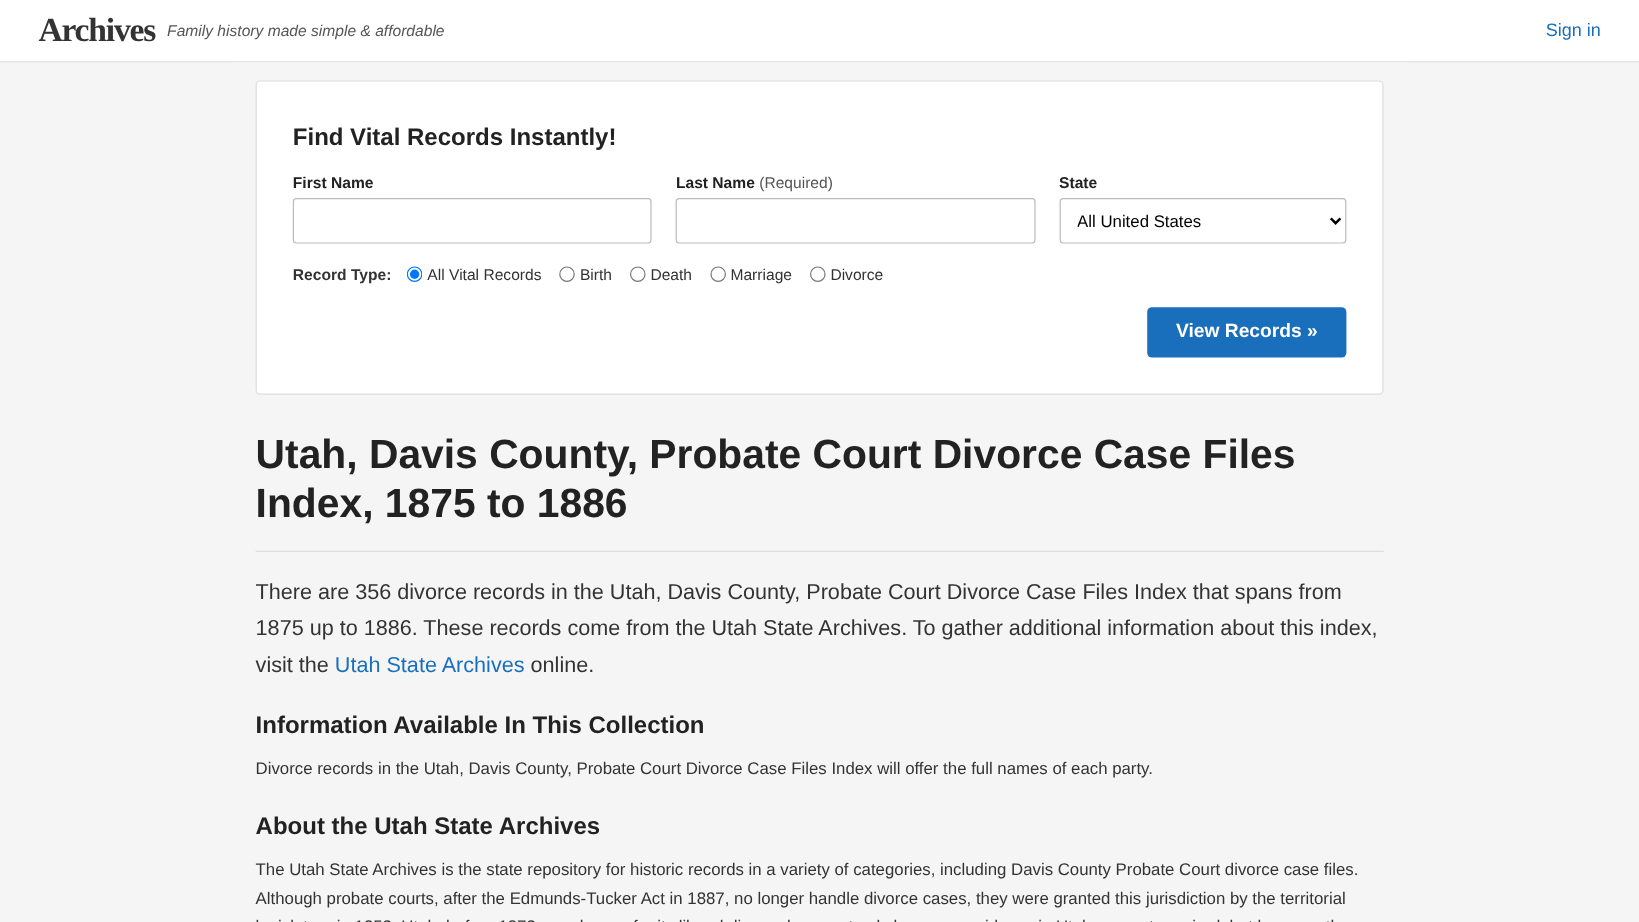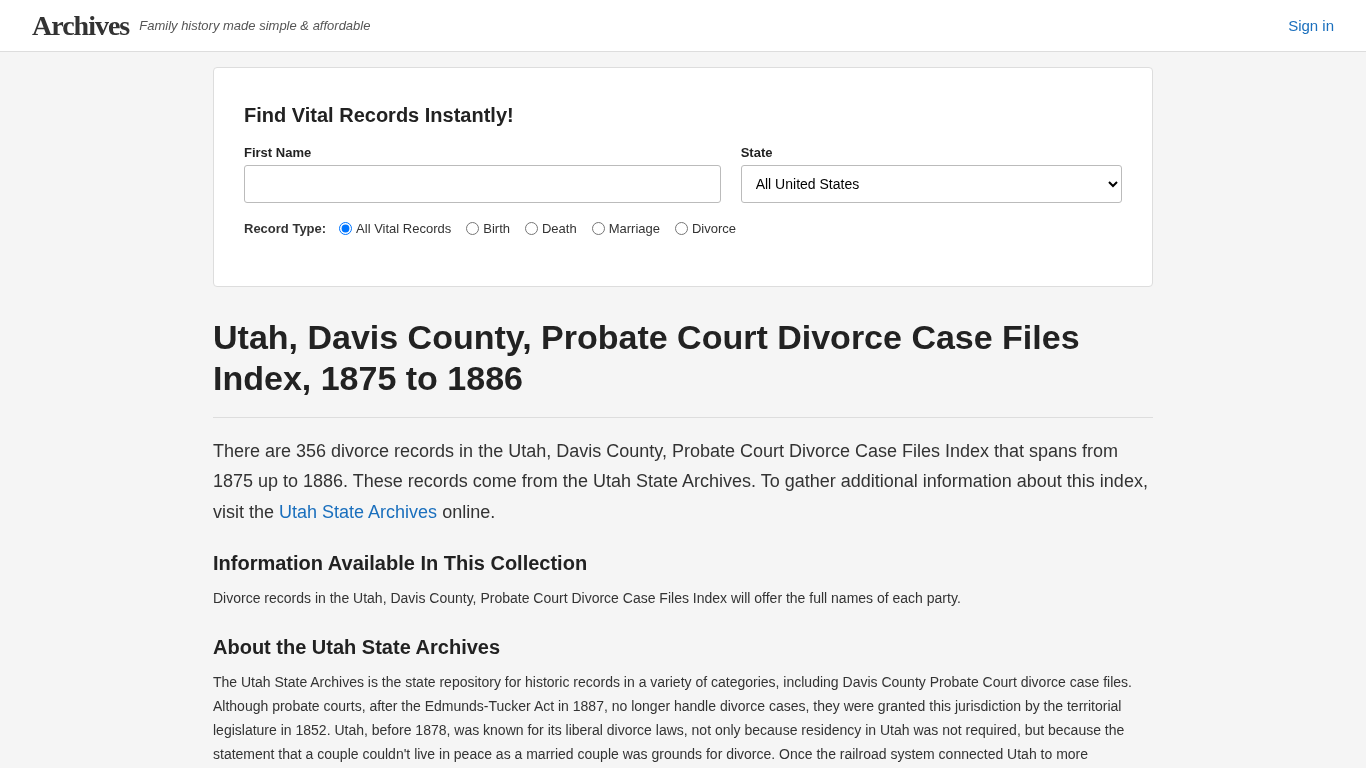--- a/index.html
+++ b/index.html
@@ -229,20 +229,27 @@
 
 <div class="main-content">
 
 
   <div class="search-box">
     <h2>Find Vital Records Instantly!</h2>
 
     <div class="search-fields-row">
       <div class="search-field first-name">
         <label>First Name</label>
+        <input type="text" placeholder="" style="">
+      </div>
+      <div class="search-field last-name">
+        <label>
+          <span>Last Name</span>
+          <span class="required"> <span>(Required)</span></span>
+        </label>
         <input type="text" placeholder="" style="">
       </div>
       <div class="search-field state">
         <label>State</label>
         <select>
           <option>All United States</option>
           <option>Alabama</option>
           <option>Alaska</option>
           <option>Arizona</option>
           <option>Arkansas</option>
@@ -313,20 +320,23 @@
       <label>
         <input type="radio" name="record_type" value="marriage" style="">
         <span>Marriage</span>
       </label>
       <label>
         <input type="radio" name="record_type" value="divorce" style="">
         <span>Divorce</span>
       </label>
     </div>
 
+    <div class="view-records-row">
+      <button class="view-records-btn">View Records »</button>
+    </div>
   </div>
 
   <h1 class="page-title">Utah, Davis County, Probate Court Divorce Case Files Index, 1875 to 1886</h1>
 
   <div class="description">
     <p>There are 356 divorce records in the Utah, Davis County, Probate Court Divorce Case Files Index that spans from 1875 up to 1886. These records come from the Utah State Archives. To gather additional information about this index, visit the <a href="#">Utah State Archives</a> online.</p>
   </div>
 
   <div class="section-block">
     <h2 class="section-heading">Information Available In This Collection</h2>

